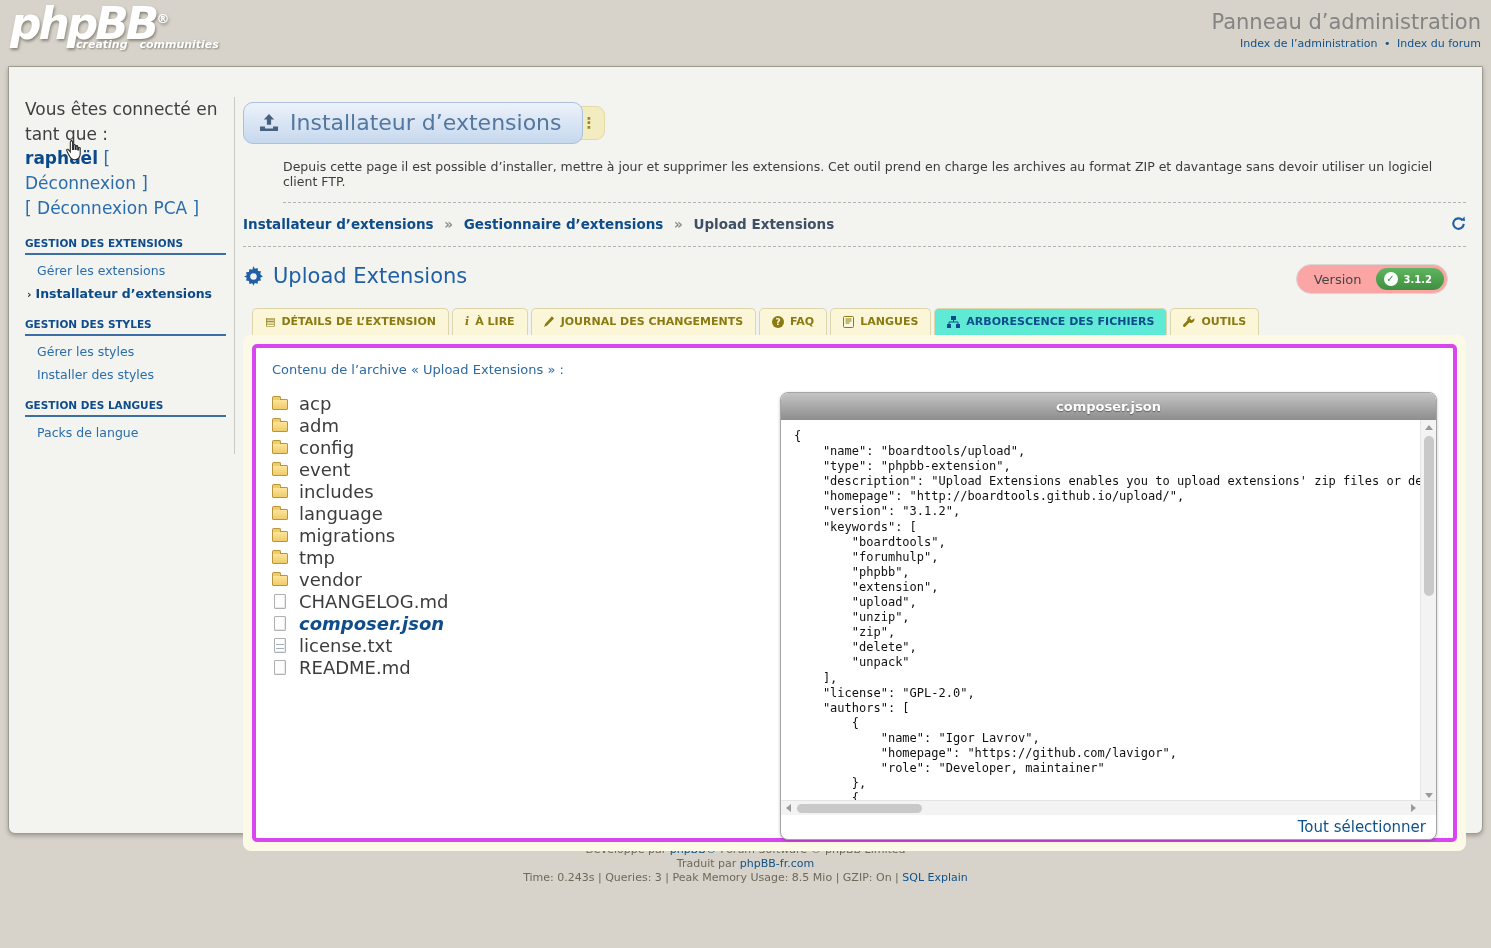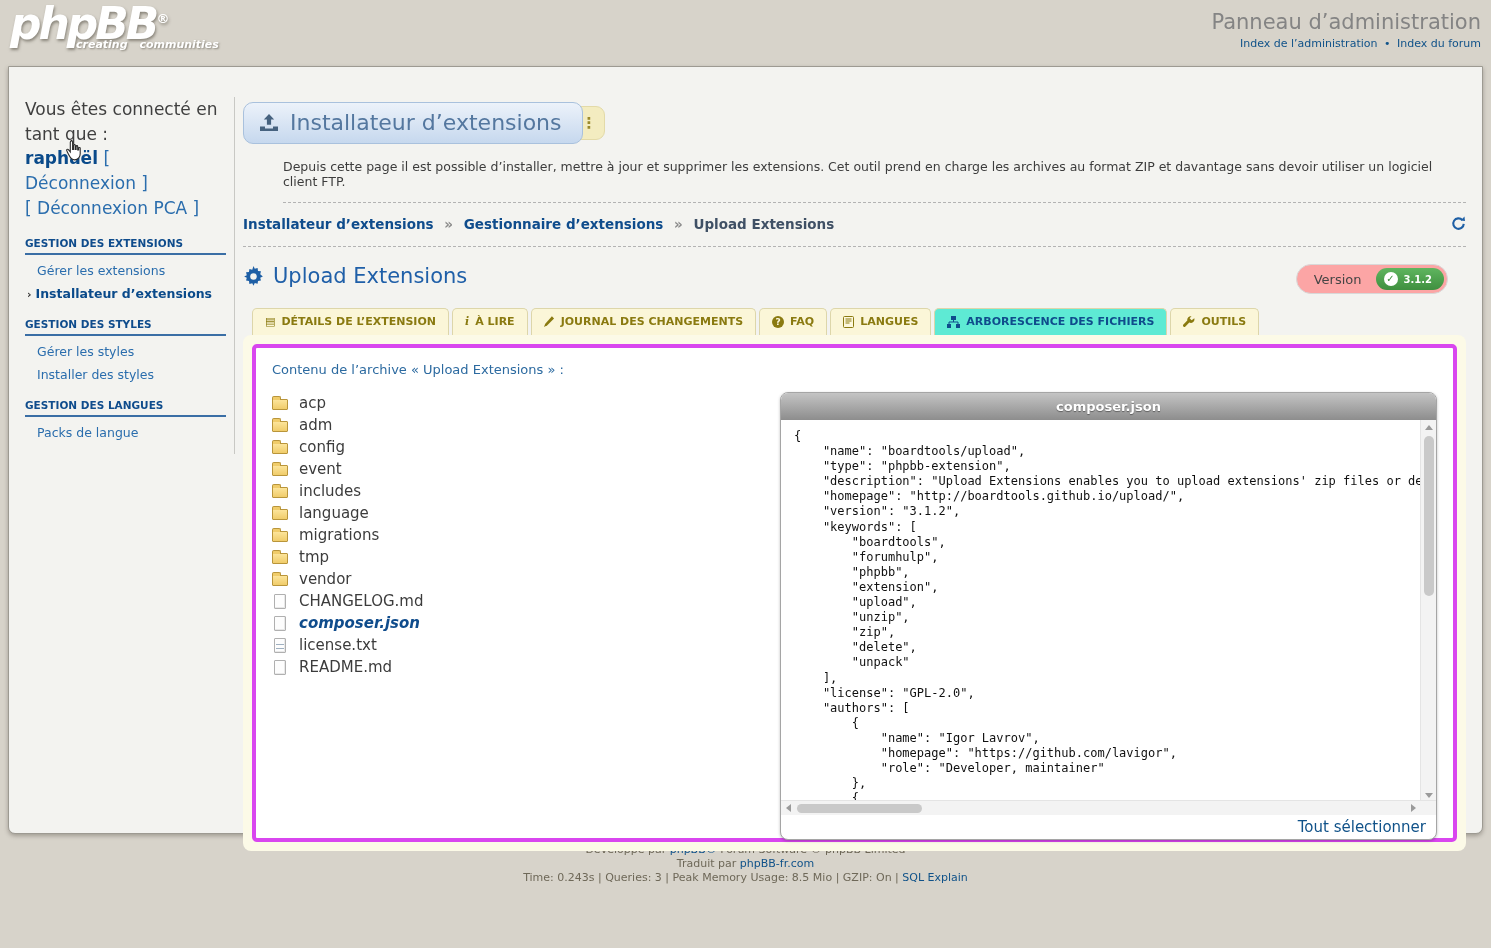--- a/index.html
+++ b/index.html
@@ -70,21 +70,21 @@
   .glyph-olive { color:#8a7a10; font-size:11px; font-style:normal; }
   .qmark { display:inline-block; width:12px; height:12px; border-radius:50%; background:#8a7a10; color:#fdf8dd; font-size:9px; font-weight:bold; text-align:center; line-height:12px; }
   .info-i { font-weight:bold; font-style:italic; font-family:"DejaVu Serif",serif; }
 
   
   .tab-panel { background:#fcfae7; border-radius:8px; padding:9px; height:516px; }
   .white-box { background:#fff; border:4px solid #d946ef; border-radius:5px; height:100%; padding:14px 8px 0 16px; }
   .archive-title { font-size:13px; color:#2c6aa0; }
   .content-row { display:flex; align-items:flex-start; margin-top:15px; }
   .file-tree { flex:1; }
-  .tree-row { display:flex; align-items:center; gap:11px; height:22px; font-size:15px; color:#3c3c3c; cursor:pointer; }
+  .tree-row { display:flex; align-items:center; gap:11px; height:22px; font-size:18px; color:#3c3c3c; cursor:pointer; }
   .tree-row.selected .tree-label { font-weight:bold; font-style:italic; color:#0f4c8c; }
   .folder-icon { position:relative; width:16px; height:11px; background:linear-gradient(#fce49a,#f0cc6a); border:1px solid #b9953a; border-radius:1px; margin-top:3px; flex-shrink:0; }
   .folder-icon::before { content:''; position:absolute; top:-4px; left:-1px; width:7px; height:3px; background:#f0cc6a; border:1px solid #b9953a; border-bottom:none; border-radius:2px 2px 0 0; }
   .file-icon { width:12px; height:15px; background:#fdfdfd; border:1px solid #b0b0b0; border-radius:1px; margin:0 2px; flex-shrink:0; box-shadow:inset -1px -1px 0 #e8e8e8; }
   .file-icon.lines { background-image:repeating-linear-gradient(to bottom, transparent 0 3px, #9fb0c0 3px 4px); background-size:8px 12px; background-position:1px 2px; background-repeat:no-repeat; }
 
   
   .code-panel { width:657px; height:448px; margin-right:8px; border:1px solid #a5a5a5; border-radius:8px; overflow:hidden; background:#fff; display:flex; flex-direction:column; box-shadow:0 1px 3px rgba(0,0,0,.25); }
   .code-head { height:27px; background:linear-gradient(#c4c4c4,#8d8d8d); color:#fff; font-weight:bold; font-size:13px; text-align:center; line-height:27px; text-shadow:0 1px 1px rgba(0,0,0,.4); flex-shrink:0; }
   .code-body { flex:1; display:flex; overflow:hidden; }

